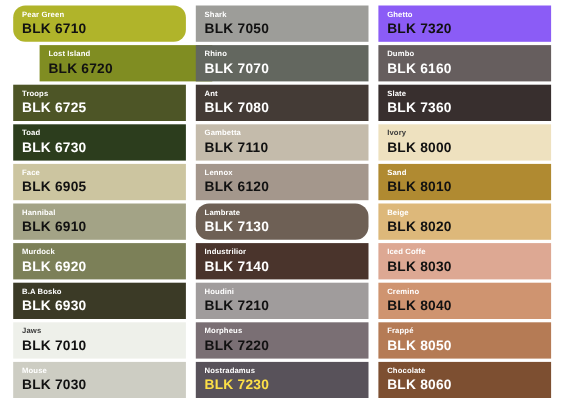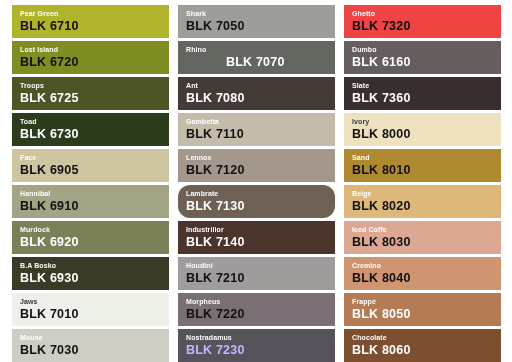--- a/index.html
+++ b/index.html
@@ -49,39 +49,39 @@
     font-weight: bold;
     letter-spacing: 0.2px;
     white-space: nowrap;
     margin-top: 1px;
   }
 </style>
 </head>
 <body>
 
 <div id="palette-grid" style="background: rgb(255, 255, 255);">
-    <div class="swatch" style="background: rgb(176, 180, 42);">
+    <div class="swatch" style="background: rgb(176, 180, 42); border-radius: 11px;">
       <span class="swatch-name" style="color: rgb(255, 255, 255);">Pear Green</span>
       <span class="swatch-code" style="color: rgb(17, 17, 17);">BLK 6710</span>
     </div>
     <div class="swatch" style="background: rgb(157, 157, 153);">
       <span class="swatch-name" style="color: rgb(255, 255, 255);">Shark</span>
       <span class="swatch-code" style="color: rgb(17, 17, 17);">BLK 7050</span>
     </div>
-    <div class="swatch" style="background: #ef4444;">
+    <div class="swatch" style="background: #8b5cf6;">
       <span class="swatch-name" style="color: rgb(255, 255, 255);">Ghetto</span>
       <span class="swatch-code" style="color: rgb(17, 17, 17);">BLK 7320</span>
     </div>
-    <div class="swatch" style="background: rgb(128, 141, 34);">
+    <div class="swatch" style="background: rgb(128, 141, 34); margin-left: 24px;">
       <span class="swatch-name" style="color: rgb(255, 255, 255);">Lost Island</span>
       <span class="swatch-code" style="color: rgb(17, 17, 17);">BLK 6720</span>
     </div>
     <div class="swatch" style="background: rgb(99, 103, 95);">
       <span class="swatch-name" style="color: rgb(255, 255, 255);">Rhino</span>
-      <span class="swatch-code" style="color: rgb(255, 255, 255); margin-left: 40px;">BLK 7070</span>
+      <span class="swatch-code" style="color: rgb(255, 255, 255);">BLK 7070</span>
     </div>
     <div class="swatch" style="background: rgb(102, 94, 94);">
       <span class="swatch-name" style="color: rgb(255, 255, 255);">Dumbo</span>
       <span class="swatch-code" style="color: rgb(255, 255, 255);">BLK 6160</span>
     </div>
     <div class="swatch" style="background: rgb(77, 85, 38);">
       <span class="swatch-name" style="color: rgb(255, 255, 255);">Troops</span>
       <span class="swatch-code" style="color: rgb(255, 255, 255);">BLK 6725</span>
     </div>
     <div class="swatch" style="background: rgb(68, 59, 54);">
@@ -103,21 +103,21 @@
     <div class="swatch" style="background: rgb(238, 225, 191);">
       <span class="swatch-name" style="color: rgb(58, 58, 58);">Ivory</span>
       <span class="swatch-code" style="color: rgb(17, 17, 17);">BLK 8000</span>
     </div>
     <div class="swatch" style="background: rgb(204, 197, 160);">
       <span class="swatch-name" style="color: rgb(255, 255, 255);">Face</span>
       <span class="swatch-code" style="color: rgb(17, 17, 17);">BLK 6905</span>
     </div>
     <div class="swatch" style="background: rgb(164, 151, 140);">
       <span class="swatch-name" style="color: rgb(255, 255, 255);">Lennox</span>
-      <span class="swatch-code" style="color: rgb(17, 17, 17);">BLK 7120</span>
+      <span class="swatch-code" style="color: rgb(17, 17, 17);">BLK 6120</span>
     </div>
     <div class="swatch" style="background: rgb(176, 138, 49);">
       <span class="swatch-name" style="color: rgb(255, 255, 255);">Sand</span>
       <span class="swatch-code" style="color: rgb(17, 17, 17);">BLK 8010</span>
     </div>
     <div class="swatch" style="background: rgb(163, 163, 134);">
       <span class="swatch-name" style="color: rgb(255, 255, 255);">Hannibal</span>
       <span class="swatch-code" style="color: rgb(17, 17, 17);">BLK 6910</span>
     </div>
     <div class="swatch" style="background: rgb(110, 96, 85); border-radius: 12px;">
@@ -163,19 +163,19 @@
     <div class="swatch" style="background: rgb(181, 123, 85);">
       <span class="swatch-name" style="color: rgb(255, 255, 255);">Frappé</span>
       <span class="swatch-code" style="color: rgb(255, 255, 255);">BLK 8050</span>
     </div>
     <div class="swatch" style="background: rgb(205, 205, 195);">
       <span class="swatch-name" style="color: rgb(255, 255, 255);">Mouse</span>
       <span class="swatch-code" style="color: rgb(17, 17, 17);">BLK 7030</span>
     </div>
     <div class="swatch" style="background: rgb(88, 82, 90);">
       <span class="swatch-name" style="color: rgb(255, 255, 255);">Nostradamus</span>
-      <span class="swatch-code" style="color: #c4b5fd;">BLK 7230</span>
+      <span class="swatch-code" style="color: #fde047;">BLK 7230</span>
     </div>
     <div class="swatch" style="background: rgb(125, 79, 49);">
       <span class="swatch-name" style="color: rgb(255, 255, 255);">Chocolate</span>
       <span class="swatch-code" style="color: rgb(255, 255, 255);">BLK 8060</span>
     </div>
   </div>
 
 </body></html>

